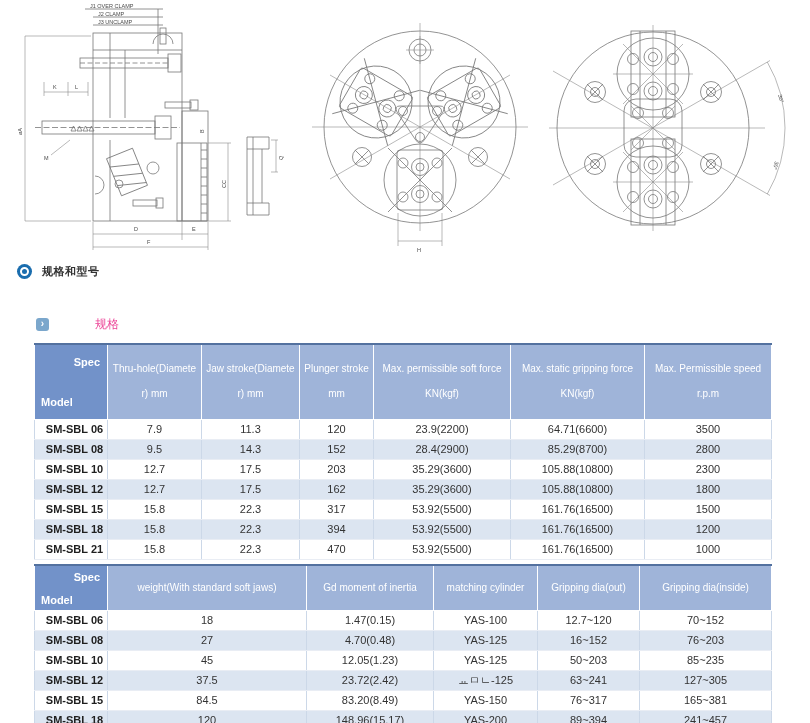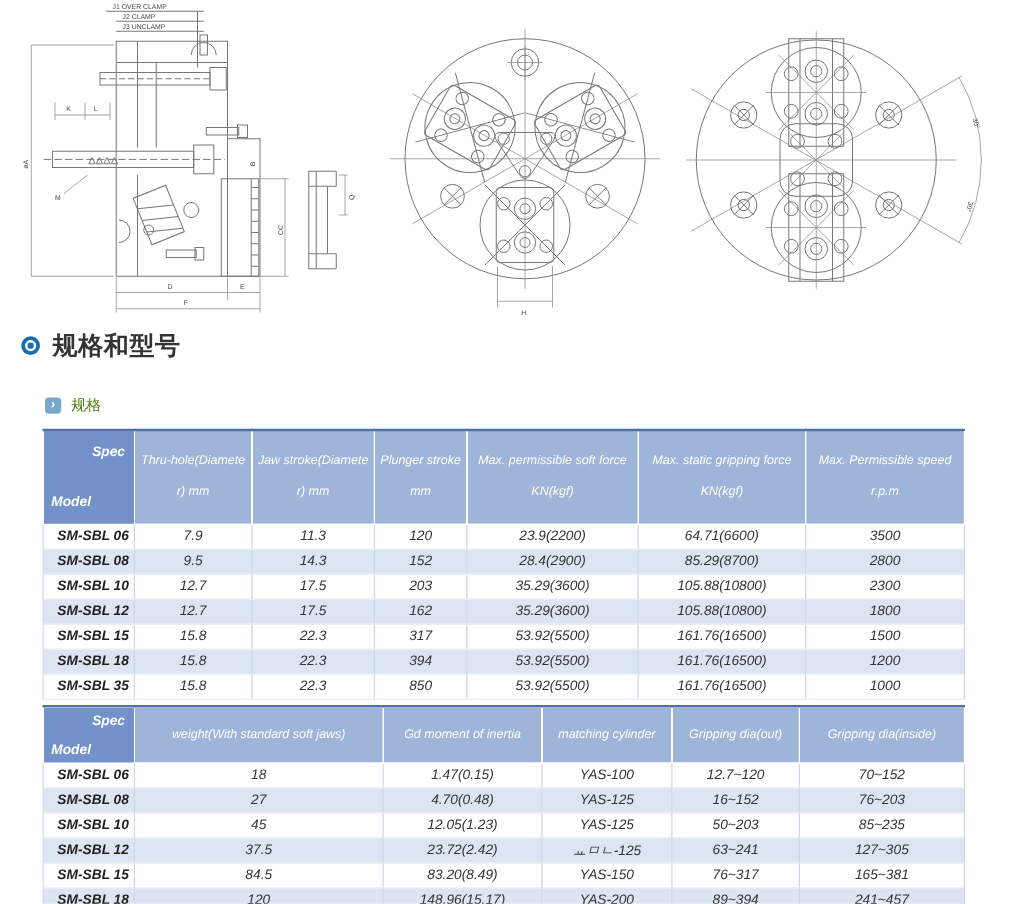--- a/index.html
+++ b/index.html
@@ -10,31 +10,31 @@
   body{width:810px;height:723px;background:#fff;position:relative;overflow:hidden;
        font-family:"Liberation Sans",sans-serif;}
   svg{position:absolute;}
   svg text{fill:#4a4a4a;font-family:"Liberation Sans",sans-serif;font-size:5.5px;}
   svg .dim{stroke:#8a8a8a;stroke-width:0.6;}
   svg .ln{stroke:#777;stroke-width:0.8;fill:none;}
 
   .section-title{position:absolute;top:263px;left:16px;display:flex;align-items:center;gap:9px;}
   .bullet{width:5px;height:5px;background:var(--bullet-blue);border:2px solid #fff;
           box-shadow:0 0 0 3px var(--bullet-blue);border-radius:50%;margin:4px;}
-  .section-title .label{font-size:20px;font-weight:bold;color:#333;letter-spacing:0.5px;font-family:Liberation Serif, serif;}
+  .section-title .label{font-size:11px;font-weight:bold;color:#333;letter-spacing:0.5px;font-family:Liberation Serif, serif;}
 
   .sub-label{position:absolute;top:316px;left:36px;display:flex;align-items:center;gap:8px;}
   .arrow-box{width:13px;height:13px;border-radius:3px;background:var(--arrow-blue);color:#fff;
              font-size:10px;line-height:12px;text-align:center;font-weight:bold;}
-  .sub-label .label{font-size:12px;color:#4d7c0f;}
+  .sub-label .label{font-size:12px;color:#ec4899;margin-left:38px;}
 
   .tables{position:absolute;top:343px;left:34px;width:737px;}
   table{border-collapse:collapse;table-layout:fixed;width:737px;color:#333;
         border-top:2px solid var(--accent-navy);border-bottom:1px solid #c2c9d4;
-        border-left:1px solid #dfe3ea;border-right:1px solid #dfe3ea;font-style:italic;}
+        border-left:1px solid #dfe3ea;border-right:1px solid #dfe3ea;}
   table.t2{margin-top:4px;}
   thead td{background:var(--header-bg);color:#fff;text-align:center;vertical-align:middle;
            white-space:pre-line;border:1px solid #fff;font-size:10px;padding:0;overflow:hidden;}
   .t1 thead td{height:54px;line-height:2.45em;}
   .t2 thead td{height:44px;line-height:1.2em;}
   thead td.spec-model{background:var(--header-model-bg);position:relative;}
   .spec-model .spec{position:absolute;top:5px;right:7px;font-weight:bold;font-size:11px;}
   .spec-model .model{position:absolute;bottom:4px;left:6px;font-weight:bold;font-size:11px;text-align:right;}
   tbody td{height:19px;text-align:center;font-size:11px;padding:0;
            border-left:1px solid #ccd8e8;border-right:1px solid #ccd8e8;
@@ -325,24 +325,24 @@
         <tr>
         <td class="model">SM-SBL 18</td>
         <td>15.8</td>
         <td>22.3</td>
         <td>394</td>
         <td>53.92(5500)</td>
         <td>161.76(16500)</td>
         <td>1200</td>
       </tr>
         <tr>
-        <td class="model">SM-SBL 35</td>
+        <td class="model">SM-SBL 21</td>
         <td>15.8</td>
         <td>22.3</td>
-        <td>850</td>
+        <td>470</td>
         <td>53.92(5500)</td>
         <td>161.76(16500)</td>
         <td>1000</td>
       </tr>
       </tbody>
   </table>
 
   <table class="t2">
     <colgroup>
       <col style="width:73px">

